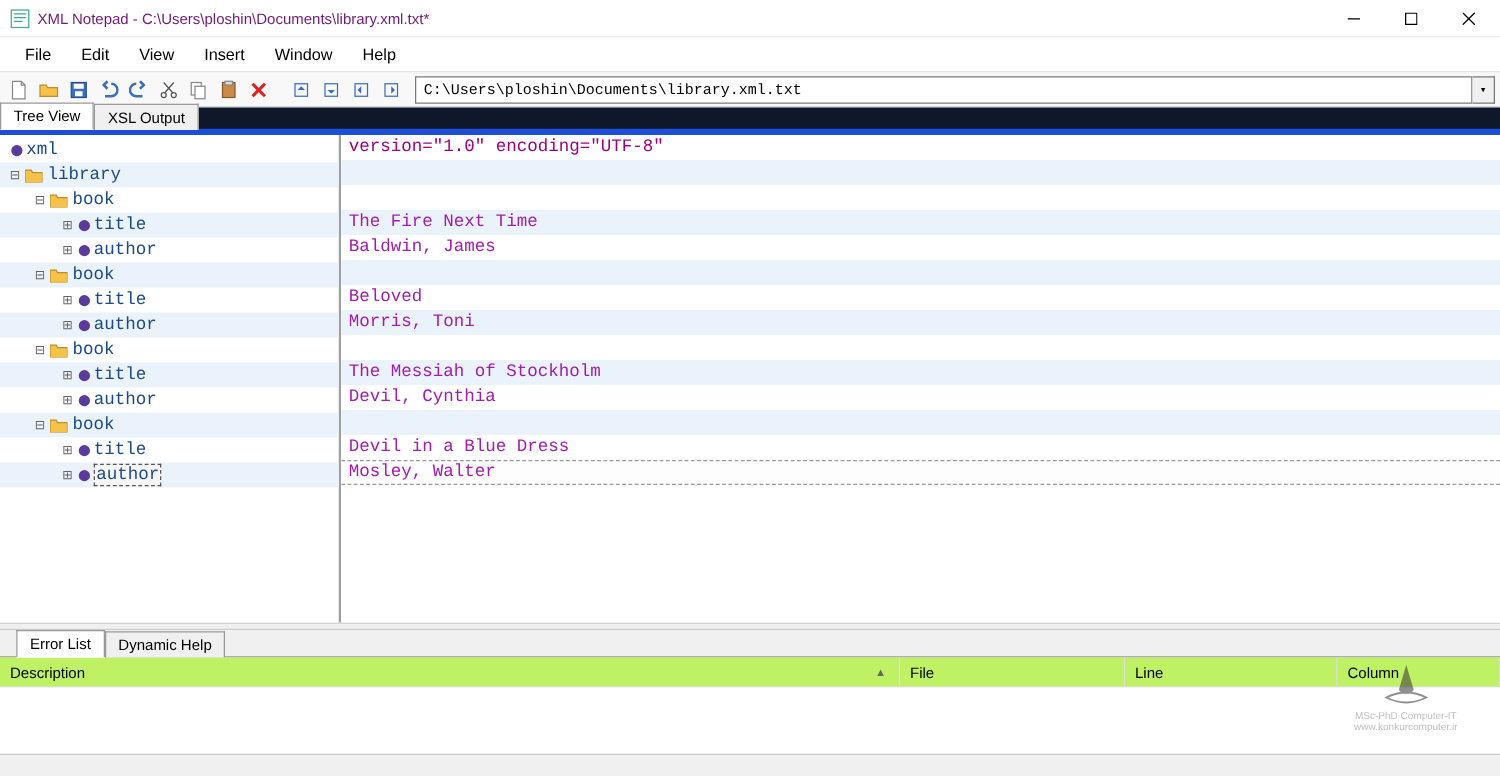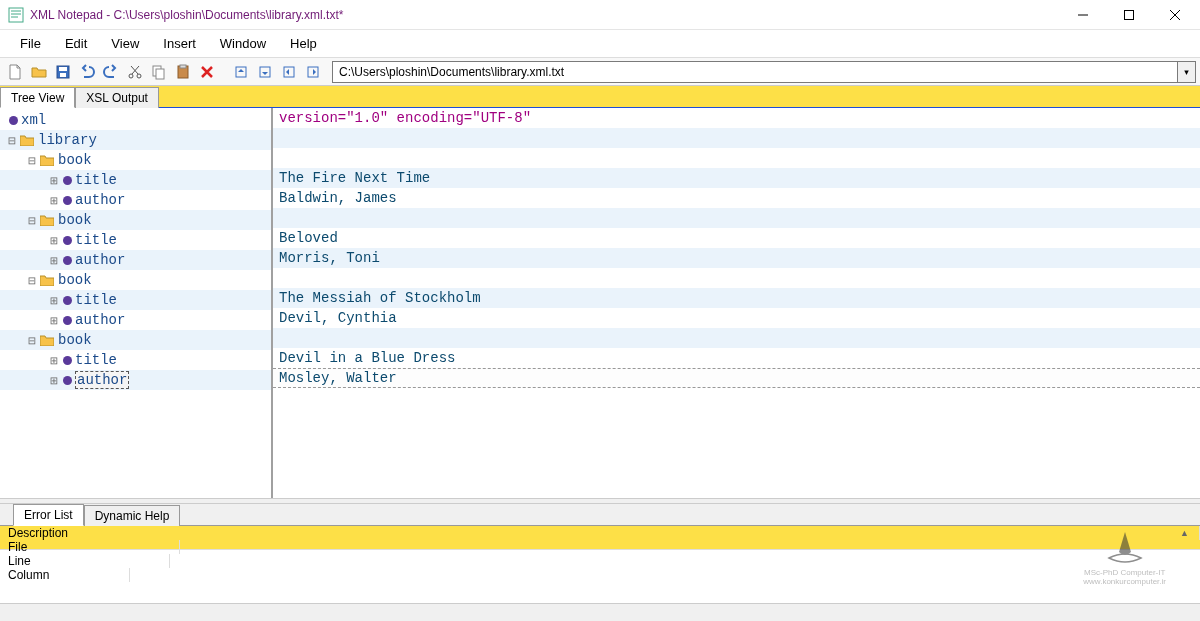--- a/index.html
+++ b/index.html
@@ -4,50 +4,50 @@
 <style>
 * { margin:0; padding:0; box-sizing:border-box; }
 body { font-family:"Segoe UI",Tahoma,sans-serif; font-size:12px; background:#fff; color:#000; width:1200px; height:621px; overflow:hidden; position:relative; }
 .titlebar { height:30px; display:flex; align-items:center; padding:0 2px 0 8px; background:#fff; border-bottom:1px solid #e5e5e5; }
 .titlebar .icon { width:16px; height:16px; margin-right:6px; }
 .titlebar .title { flex:1; font-size:12px; color:#701a75; }
 .win-controls { display:flex; }
 .win-btn { width:46px; height:30px; display:flex; align-items:center; justify-content:center; color:#000; font-family:Arial; }
 .menubar { height:28px; display:flex; align-items:center; padding:0 8px; background:#fff; border-bottom:1px solid #ddd; }
 .menu-item { padding:4px 12px; font-size:13px; cursor:default; }
-.toolbar { height:28px; display:flex; align-items:center; padding:2px 4px; background:#f8f8f8; border-bottom:1px solid #ccc; gap:2px; }
+.toolbar { height:28px; display:flex; align-items:center; padding:2px 4px; background:#f8f8f8; border-bottom:1px solid #ccc; gap:2px;font-family:Liberation Mono, monospace; }
 .tbtn { width:22px; height:22px; display:flex; align-items:center; justify-content:center; border:1px solid transparent; }
 .tbtn svg { width:16px; height:16px; }
 .path-box { flex:1; margin-left:6px; display:flex; }
 .path-input { flex:1; height:22px; border:1px solid #7a7a7a; background:#fff; padding:2px 6px; font-size:12px; font-family:inherit; outline:none; }
 .path-dd { width:18px; height:22px; border:1px solid #7a7a7a; border-left:none; background:#f0f0f0; display:flex; align-items:center; justify-content:center; font-size:9px; }
-.tabstrip { height:22px; display:flex; background:#fde047; border-bottom:1px solid #1d4ed8; font-size:12px; }
+.tabstrip { height:22px; display:flex; align-items:flex-end; background:#0f172a; border-bottom:5px solid #1d4ed8; font-size:12px; }
 .tab { padding:3px 10px; border:1px solid #999; border-bottom:none; background:#f0f0f0; margin-right:0; position:relative; top:1px; }
 .tab.active { background:#fff; border-bottom:1px solid #fff; }
 .content { display:flex; height:390px; }
 .tree-pane { width:273px; border-right:2px solid #a0a0a0; overflow:auto; background:#fff; padding-top:2px; }
 .value-pane { flex:1; overflow:auto; background:#fff; position:relative; }
 .value-pane::-webkit-scrollbar { width:17px; }
 .value-pane::-webkit-scrollbar-track { background:#f0f0f0; }
 .value-pane::-webkit-scrollbar-thumb { background:#cdcdcd; }
 .row { height:20px; display:flex; align-items:center; font-family:"Courier New",monospace; font-size:14px; white-space:pre; }
 .row.alt { background:#eaf3fb; }
 .tree-row { padding-left:4px; color:#1b4a8a; }
 .exp { width:12px; display:inline-flex; align-items:center; justify-content:center; color:#666; font-size:10px; font-family:sans-serif; cursor:default; }
 .bullet-node { width:9px; height:9px; border-radius:50%; background:#5a3a9a; display:inline-block; margin:0 3px; vertical-align:middle; }
 .folder-ico { width:14px; height:12px; display:inline-block; margin:0 4px 0 2px; vertical-align:middle; }
 .tree-label { vertical-align:middle; }
 .tree-label.sel { border:1px dashed #555; padding:0 1px; background:#f5f5f5; }
 .val-row { padding-left:6px; }
 .val-purple { color:#a00080; }
-.val-navy { color:#0c4a6e; }
+.val-navy { color:#a21caf; }
 .val-row.sel { border-top:1px dashed #999; border-bottom:1px dashed #999; background:#fdfdfd; }
 .splitter-h { height:6px; background:#f0f0f0; border-top:1px solid #ccc; border-bottom:1px solid #ccc; cursor:row-resize; }
 .bottom-tabs { height:22px; display:flex; align-items:flex-end; background:#f0f0f0; border-bottom:1px solid #999;padding-left:13px; }
-.cols { height:24px; display:flex; background:#fde047; border-bottom:1px solid #ddd;flex-direction:column; }
+.cols { height:24px; display:flex; background:#bef264; border-bottom:1px solid #ddd; }
 .col { display:flex; align-items:center; padding:0 8px; border-right:1px solid #ddd; font-size:12px; position:relative; }
 .col.desc { flex:1; }
 .col.file { width:180px; }
 .col.line { width:170px; }
 .col.column { width:130px; }
 .sort-arrow { position:absolute; right:10px; font-size:9px; color:#666; }
 .errorlist-body { height:53px; background:#fff; }
 .statusbar { height:22px; background:#f0f0f0; border-top:1px solid #ccc; }
 .watermark { position:absolute; right:34px; bottom:35px; opacity:.55; text-align:center; font-size:8px; color:#888; }
 .watermark svg { width:40px; height:36px; }

